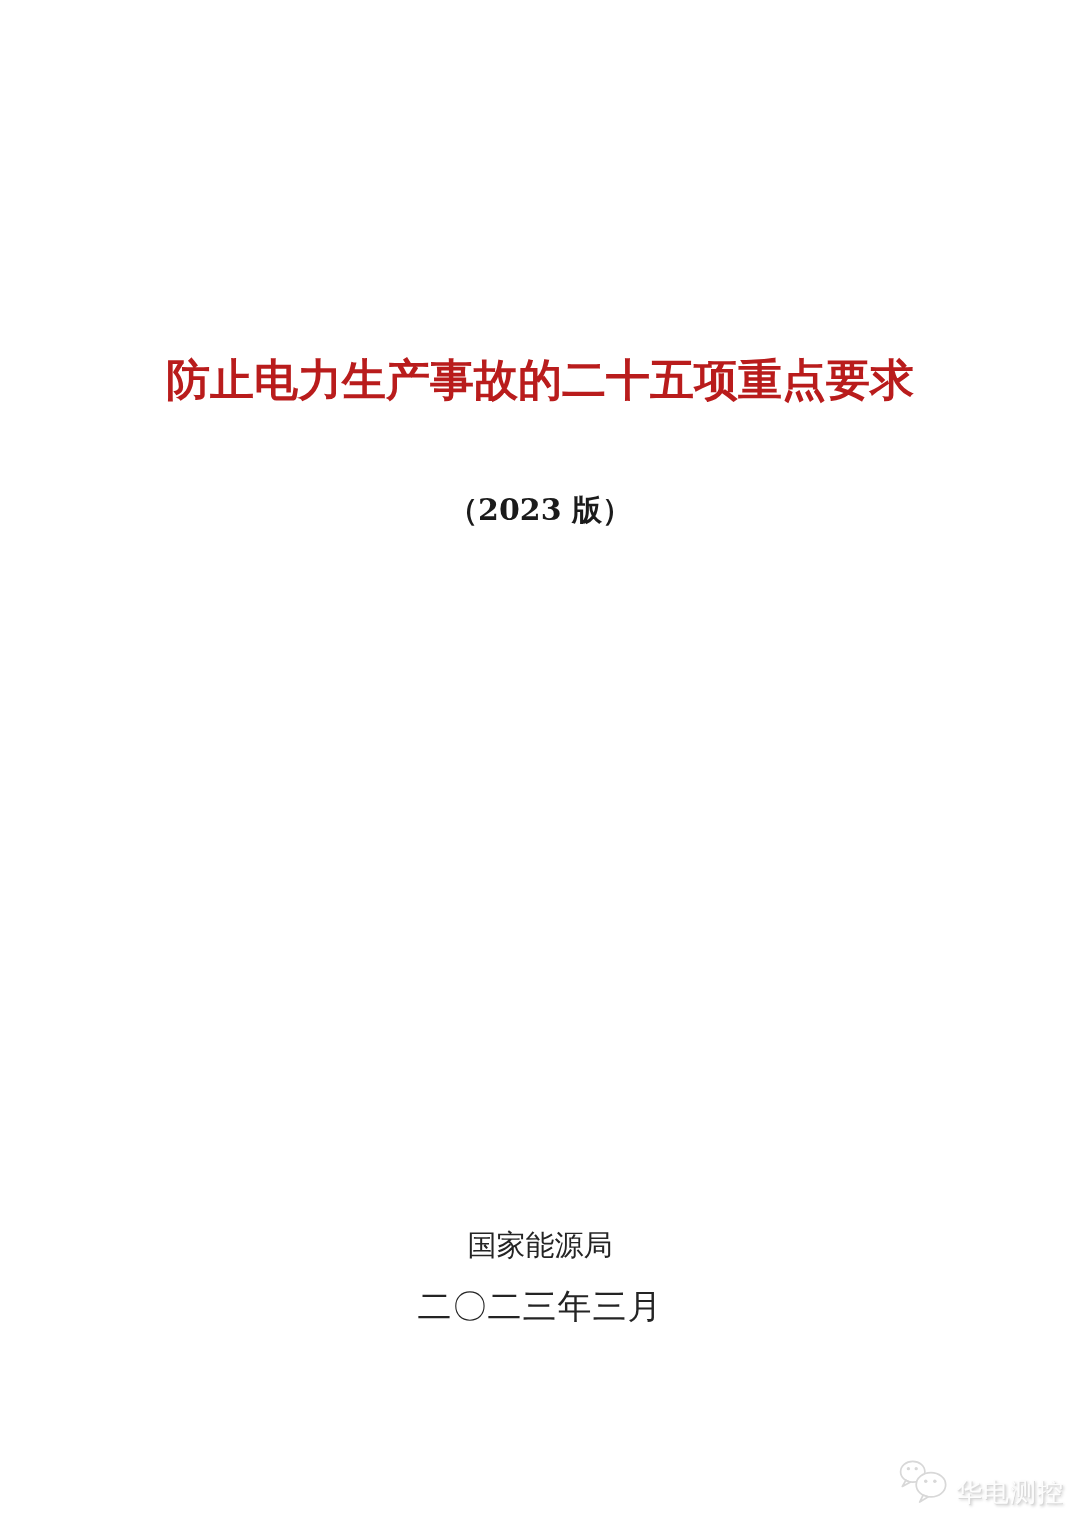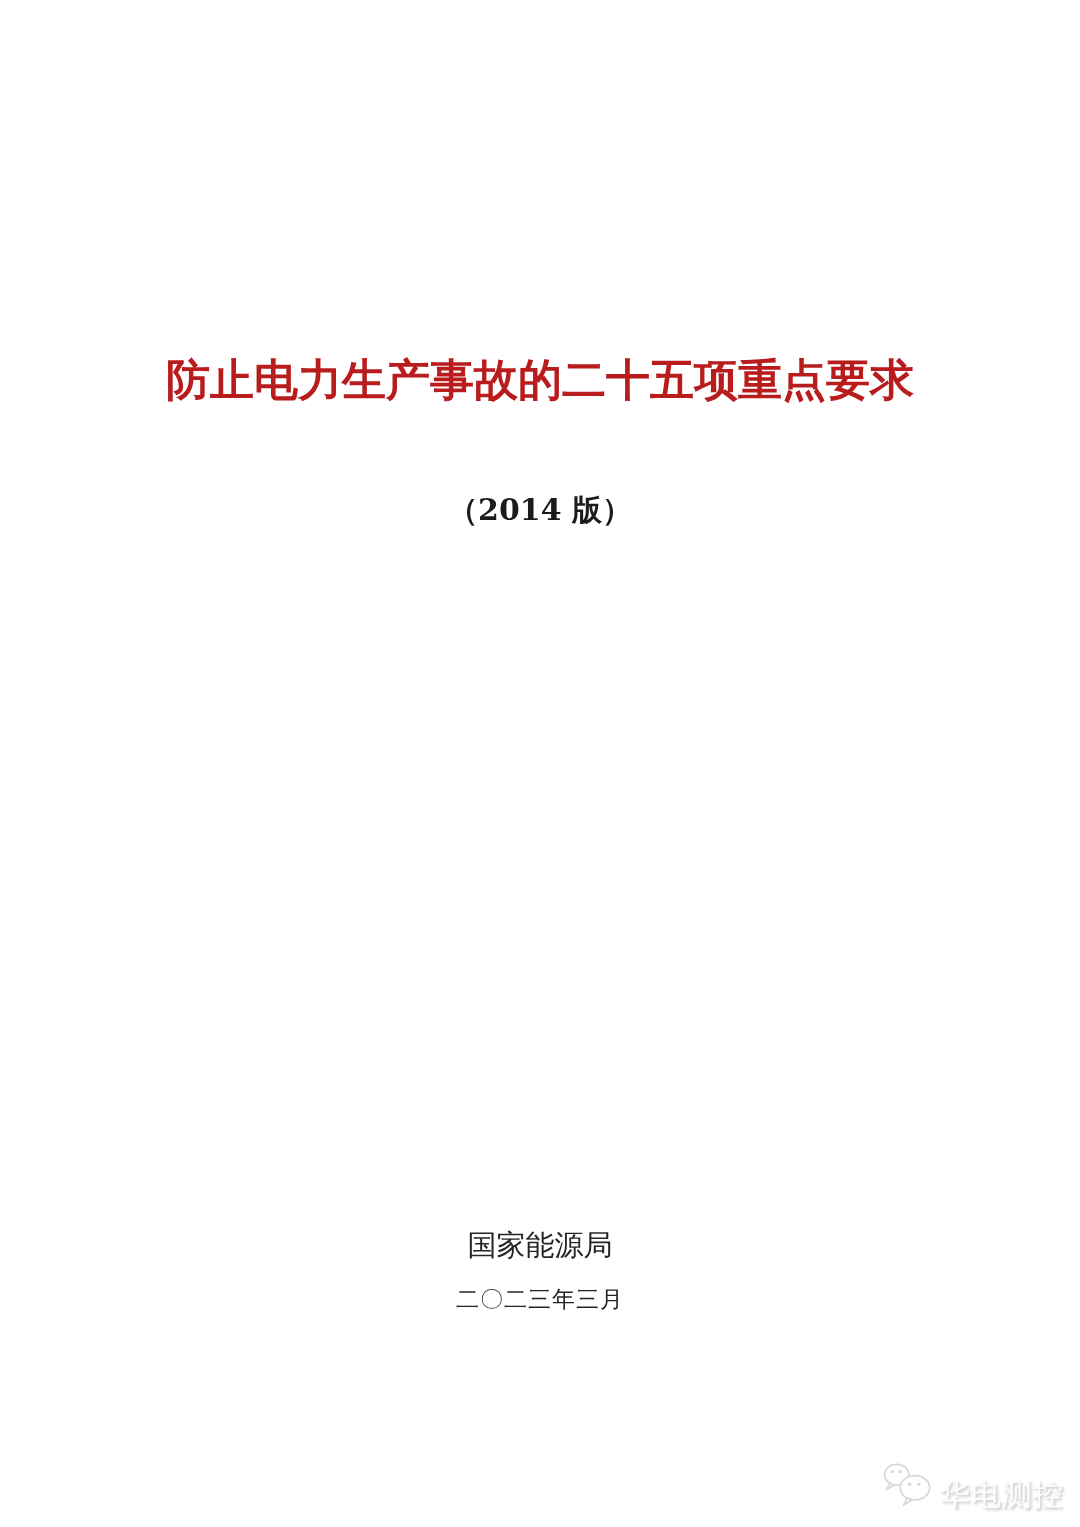--- a/index.html
+++ b/index.html
@@ -50,57 +50,57 @@
     line-height: 1.2;
   }
   .doc-date {
     position: absolute;
     top: 1286px;
     left: 0;
     width: 100%;
     text-align: center;
     font-family: "DejaVu Sans", "Liberation Sans", sans-serif;
     font-weight: normal;
-    font-size: 23px;
+    font-size: 34px;
     color: #242424;
     line-height: 1.2;
     letter-spacing: 1px;
   }
   .watermark {
     position: absolute;
     top: 1455px;
     right: 16px;
     display: flex;
     align-items: center;
     gap: 6px;
   }
   .watermark-icon {
     width: 52px;
     height: 50px;
     display: block;
   }
   .watermark-text {
     font-family: "DejaVu Sans", "Liberation Sans", sans-serif;
-    font-size: 30px;
+    font-size: 26px;
     font-weight: normal;
     color: #fdfdfd;
     text-shadow: 1px 1px 0 #d8d8d8, 2px 2px 3px #c9c9c9;
     letter-spacing: 1px;
     white-space: nowrap;
     margin-top: 20px;
   }
 </style>
 </head>
 <body>
 
 <div class="page">
 
   <div class="doc-title">防止电力生产事故的二十五项重点要求</div>
 
-  <div class="doc-edition">（2014 版）</div>
+  <div class="doc-edition">（2023 版）</div>
 
   <div class="doc-publisher">国家能源局</div>
 
   <div class="doc-date">二〇二三年三月</div>
 
   <div class="watermark">
     <span>
       <svg class="watermark-icon" viewBox="0 0 60 56" xmlns="http://www.w3.org/2000/svg">
 
         <ellipse cx="17" cy="15" rx="14" ry="12" fill="#ffffff" stroke="#d8d8d8" stroke-width="2"></ellipse>

